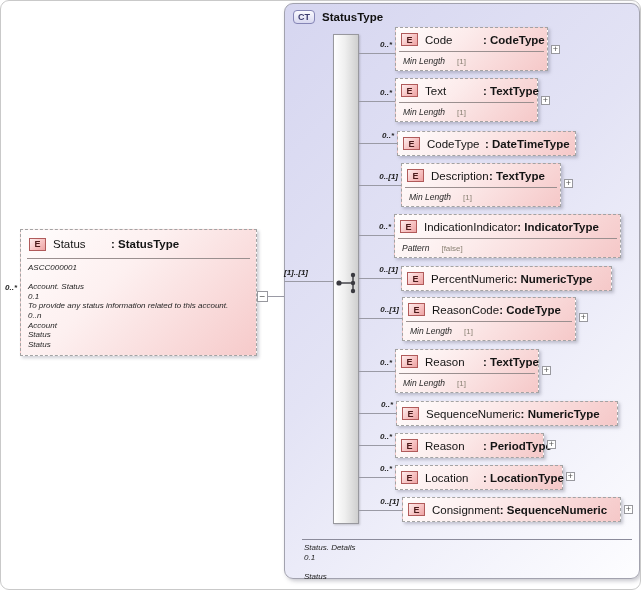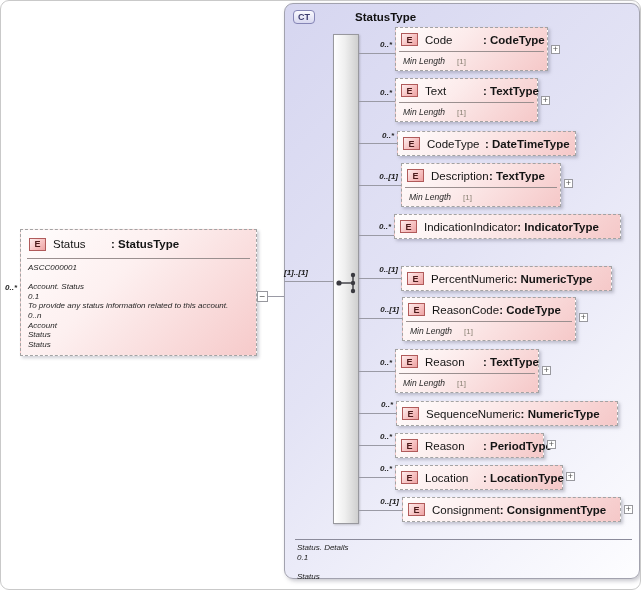--- a/index.html
+++ b/index.html
@@ -17,23 +17,23 @@
     background:linear-gradient(135deg,#d6d6f0 0%,#e3e3f5 45%,#fdfdff 100%);
     box-shadow:2px 2px 4px rgba(90,90,110,0.35);
   }
   .ct-badge {
     position:absolute; left:8px; top:6px; width:22px; height:14px;
     border:1px solid #8585b5; border-radius:4px;
     background:linear-gradient(180deg,#fbfbff,#d8d8f0);
     color:#3c3c6e; font-size:9px; font-weight:bold;
     display:flex; align-items:center; justify-content:center;
   }
-  .ct-title { position:absolute; left:37px; top:7px; font-size:11.5px; font-weight:bold; color:#111;margin-left:33px; }
+  .ct-title { position:absolute; left:37px; top:7px; font-size:11.5px; font-weight:bold; color:#111; }
   .ct-footer {
-    position:absolute; left:10px; right:7px; top:535px;
+    position:absolute; left:17px; right:7px; top:535px;
     border-top:1px solid #8b8b9b; padding:3px 0 0 2px;
     font-size:8px; font-style:italic; line-height:9.6px;
     color:#222; white-space:pre-line;
   }
   
   .seq-bar {
     position:absolute; left:332px; top:33px; width:26px; height:490px;
     border:1px solid #98989e;
     background:linear-gradient(90deg,#ffffff 0%,#efefef 45%,#cfcfcf 100%);
     box-shadow:1px 1px 2px rgba(0,0,0,0.18);
@@ -192,20 +192,24 @@
   <div class="plusbox" style="left:563px; top:178px;">+</div>
 
   <div class="card" style="left:356px; top:221px;">0..*</div>
   <div class="hline" style="left:358px; top:234px; width:35px;"></div>
   <div class="el-box" style="left:393px; top:213px; width:227px;">
     <div class="el-head">
         <span class="e-badge">E</span>
         <span class="el-name">IndicationIndicator</span>
         <span class="el-type">: IndicatorType</span>
       </div>
+    <div class="el-facets">
+        <span class="facet-name">Pattern</span>
+        <span class="facet-value">[false]</span>
+      </div>
   </div>
 
   <div class="card" style="left:363px; top:264px;">0..[1]</div>
   <div class="hline" style="left:358px; top:277px; width:42px;"></div>
   <div class="el-box" style="left:400px; top:265px; width:211px;">
     <div class="el-head">
         <span class="e-badge">E</span>
         <span class="el-name">PercentNumeric</span>
         <span class="el-type">: NumericType</span>
       </div>
@@ -272,18 +276,18 @@
       </div>
   </div>
   <div class="plusbox" style="left:565px; top:471px;">+</div>
 
   <div class="card" style="left:364px; top:496px;">0..[1]</div>
   <div class="hline" style="left:358px; top:509px; width:43px;"></div>
   <div class="el-box" style="left:401px; top:496px; width:219px;">
     <div class="el-head">
         <span class="e-badge">E</span>
         <span class="el-name">Consignment</span>
-        <span class="el-type">: ConsignmentType</span>
+        <span class="el-type">: SequenceNumeric</span>
       </div>
   </div>
   <div class="plusbox" style="left:623px; top:504px;">+</div>
 
 </div>
 
 </body></html>

